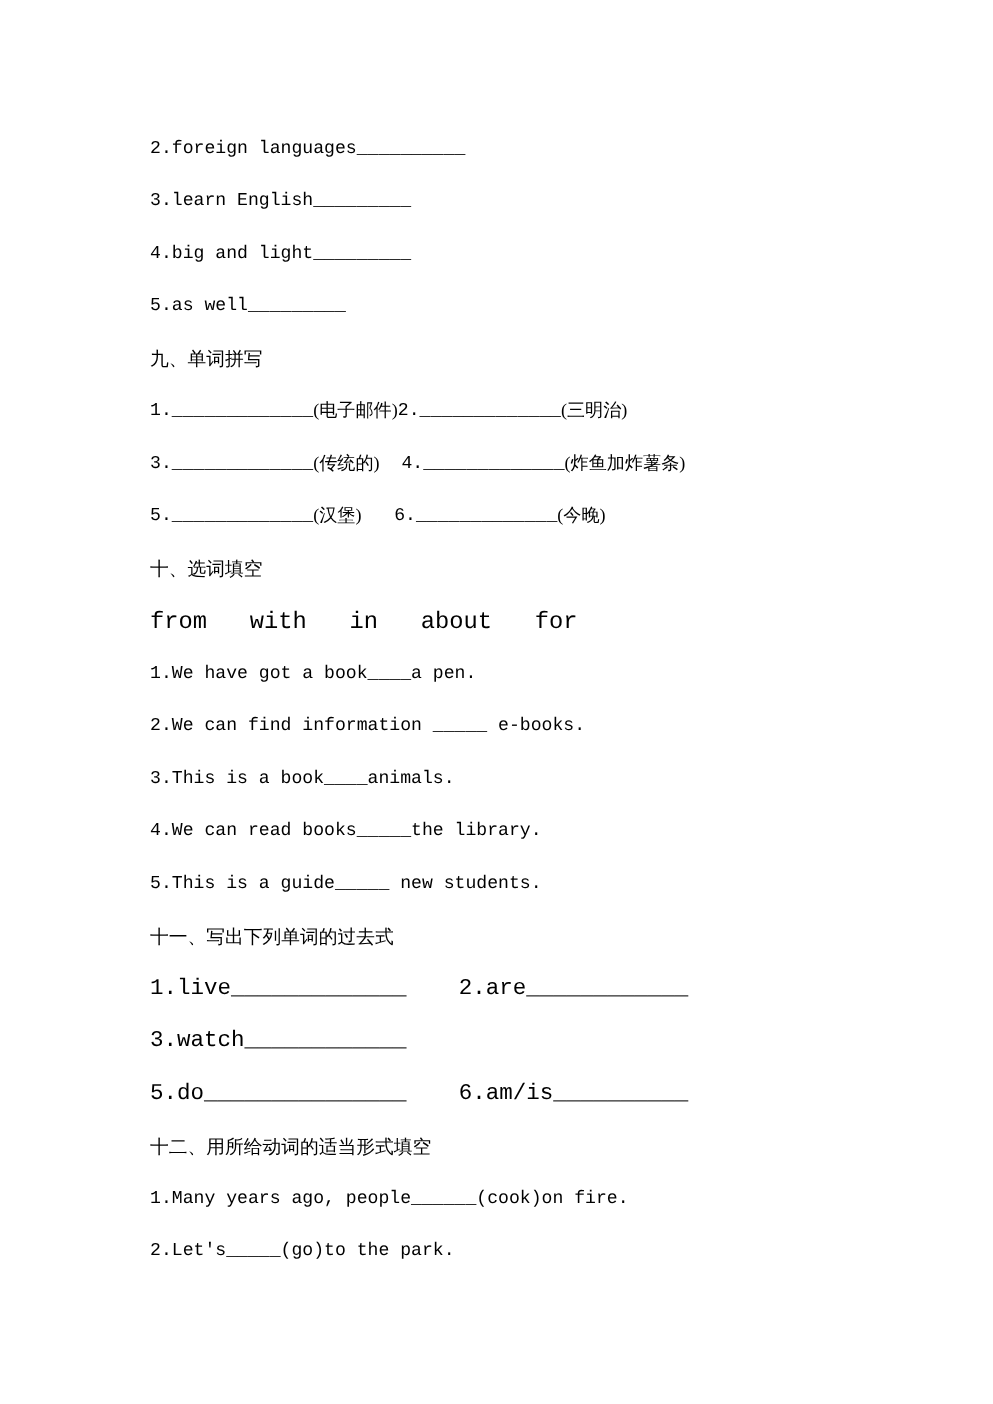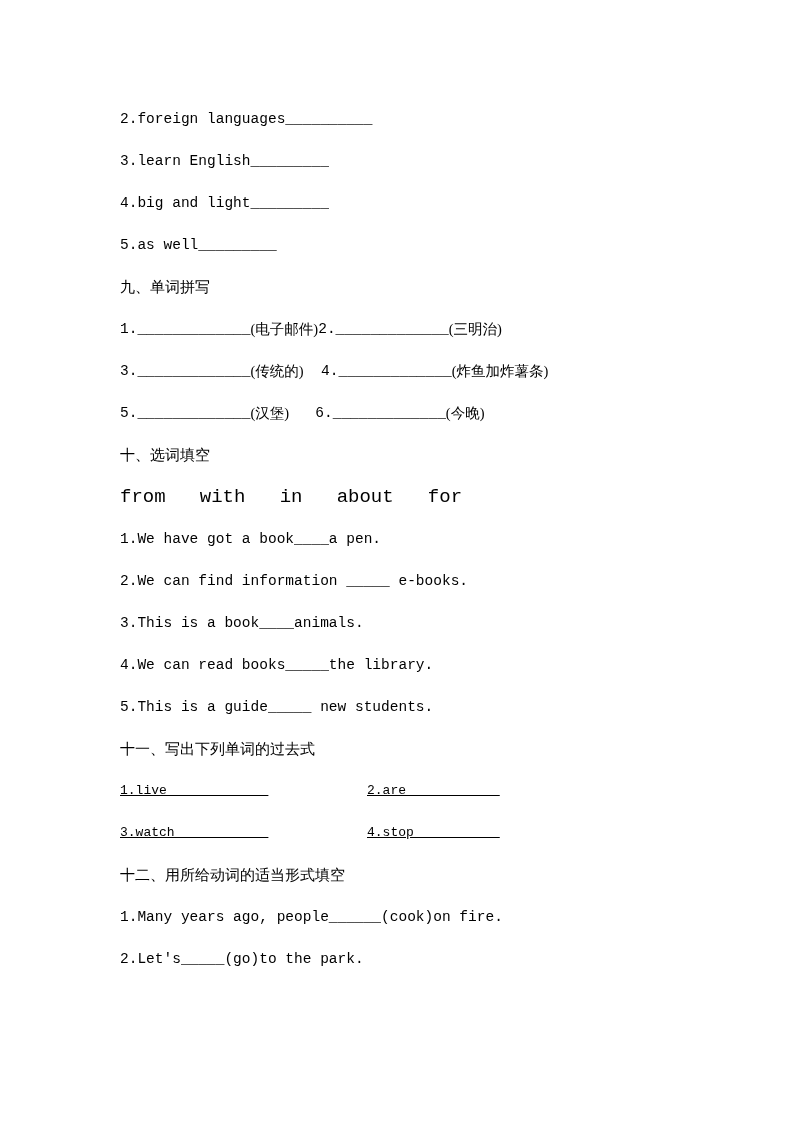--- a/index.html
+++ b/index.html
@@ -48,23 +48,22 @@
 
   .mono {
     font-family: "Liberation Mono", "DejaVu Sans Mono", monospace;
   }
 
   
   .row2 {
     display: flex;
     height: 42px;
     line-height: 42px;
-    font-size: 13px;
+    font-size: 18px;
     white-space: pre;
-    text-decoration: underline;
   }
   .row2 .col-a { width: 247px; flex: 0 0 247px; }
   .row2 .col-b { flex: 1 1 auto; }
 
   
   .rowsp {
     display: flex;
     height: 42px;
     line-height: 42px;
     font-size: 14.5px;
@@ -132,20 +131,23 @@
   <div class="line mono">4.We can read books_____the library.</div>
   <div class="line mono">5.This is a guide_____ new students.</div>
 
   <div class="heading">十一、写出下列单词的过去式</div>
   <div class="row2">
     <span class="col-a mono">1.live_____________</span>
     <span class="col-b mono">2.are____________</span>
   </div>
   <div class="row2">
     <span class="col-a mono">3.watch____________</span>
-    <span class="col-b mono">4.stop___________</span>
+  </div>
+  <div class="row2">
+    <span class="col-a mono">5.do_______________</span>
+    <span class="col-b mono">6.am/is__________</span>
   </div>
 
   <div class="heading">十二、用所给动词的适当形式填空</div>
   <div class="line mono">1.Many years ago, people______(cook)on fire.</div>
   <div class="line mono">2.Let's_____(go)to the park.</div>
 
 </div>
 
 </body></html>

